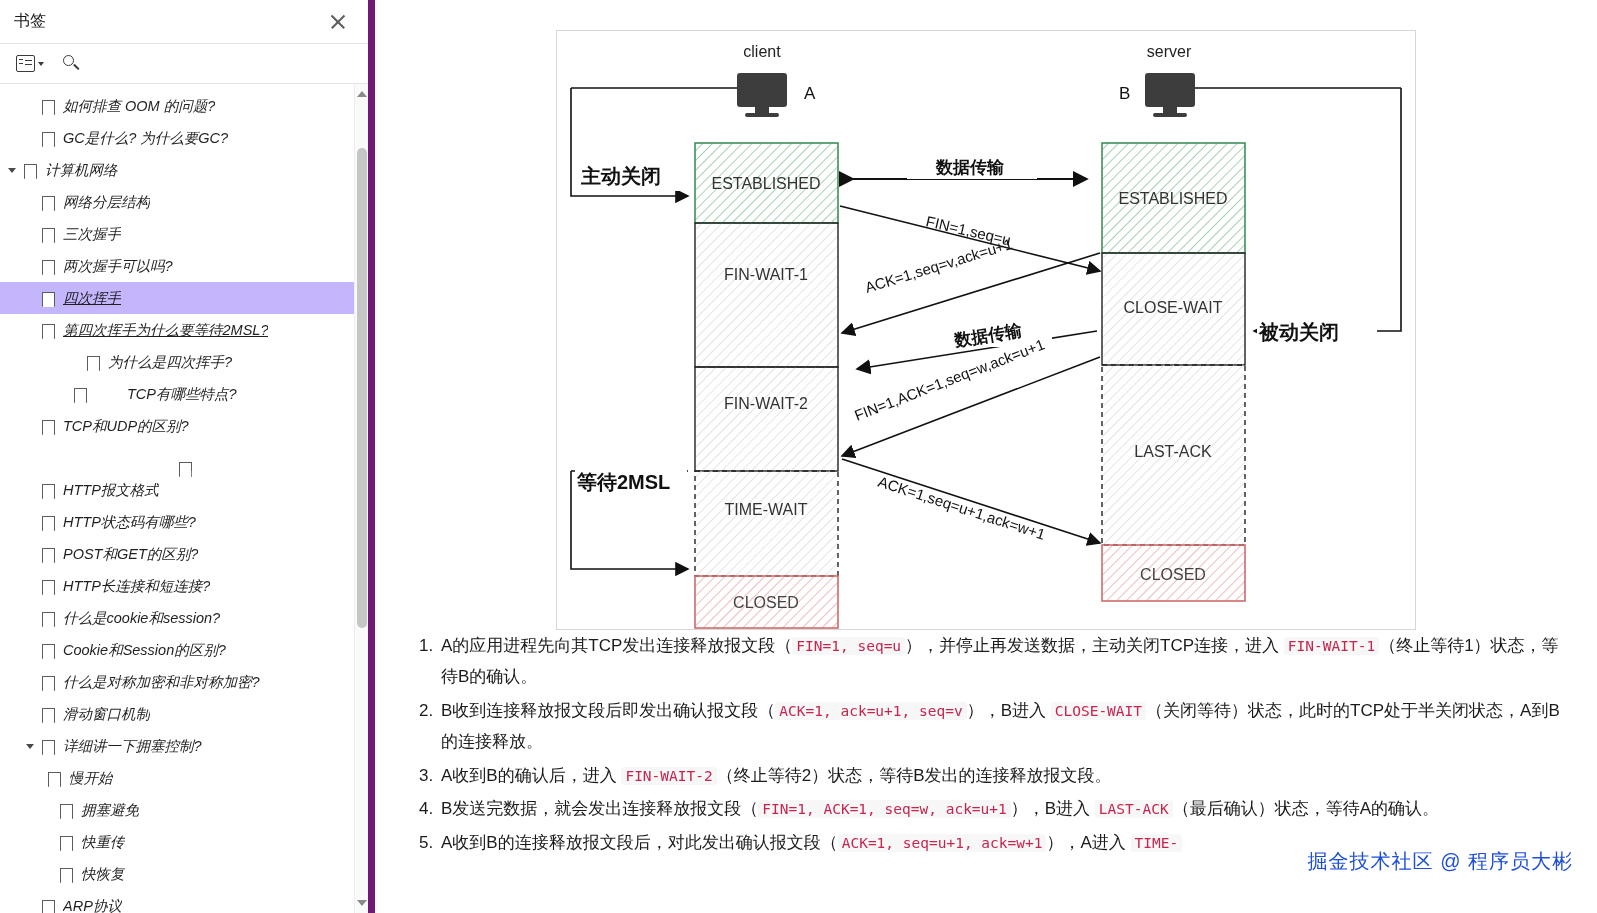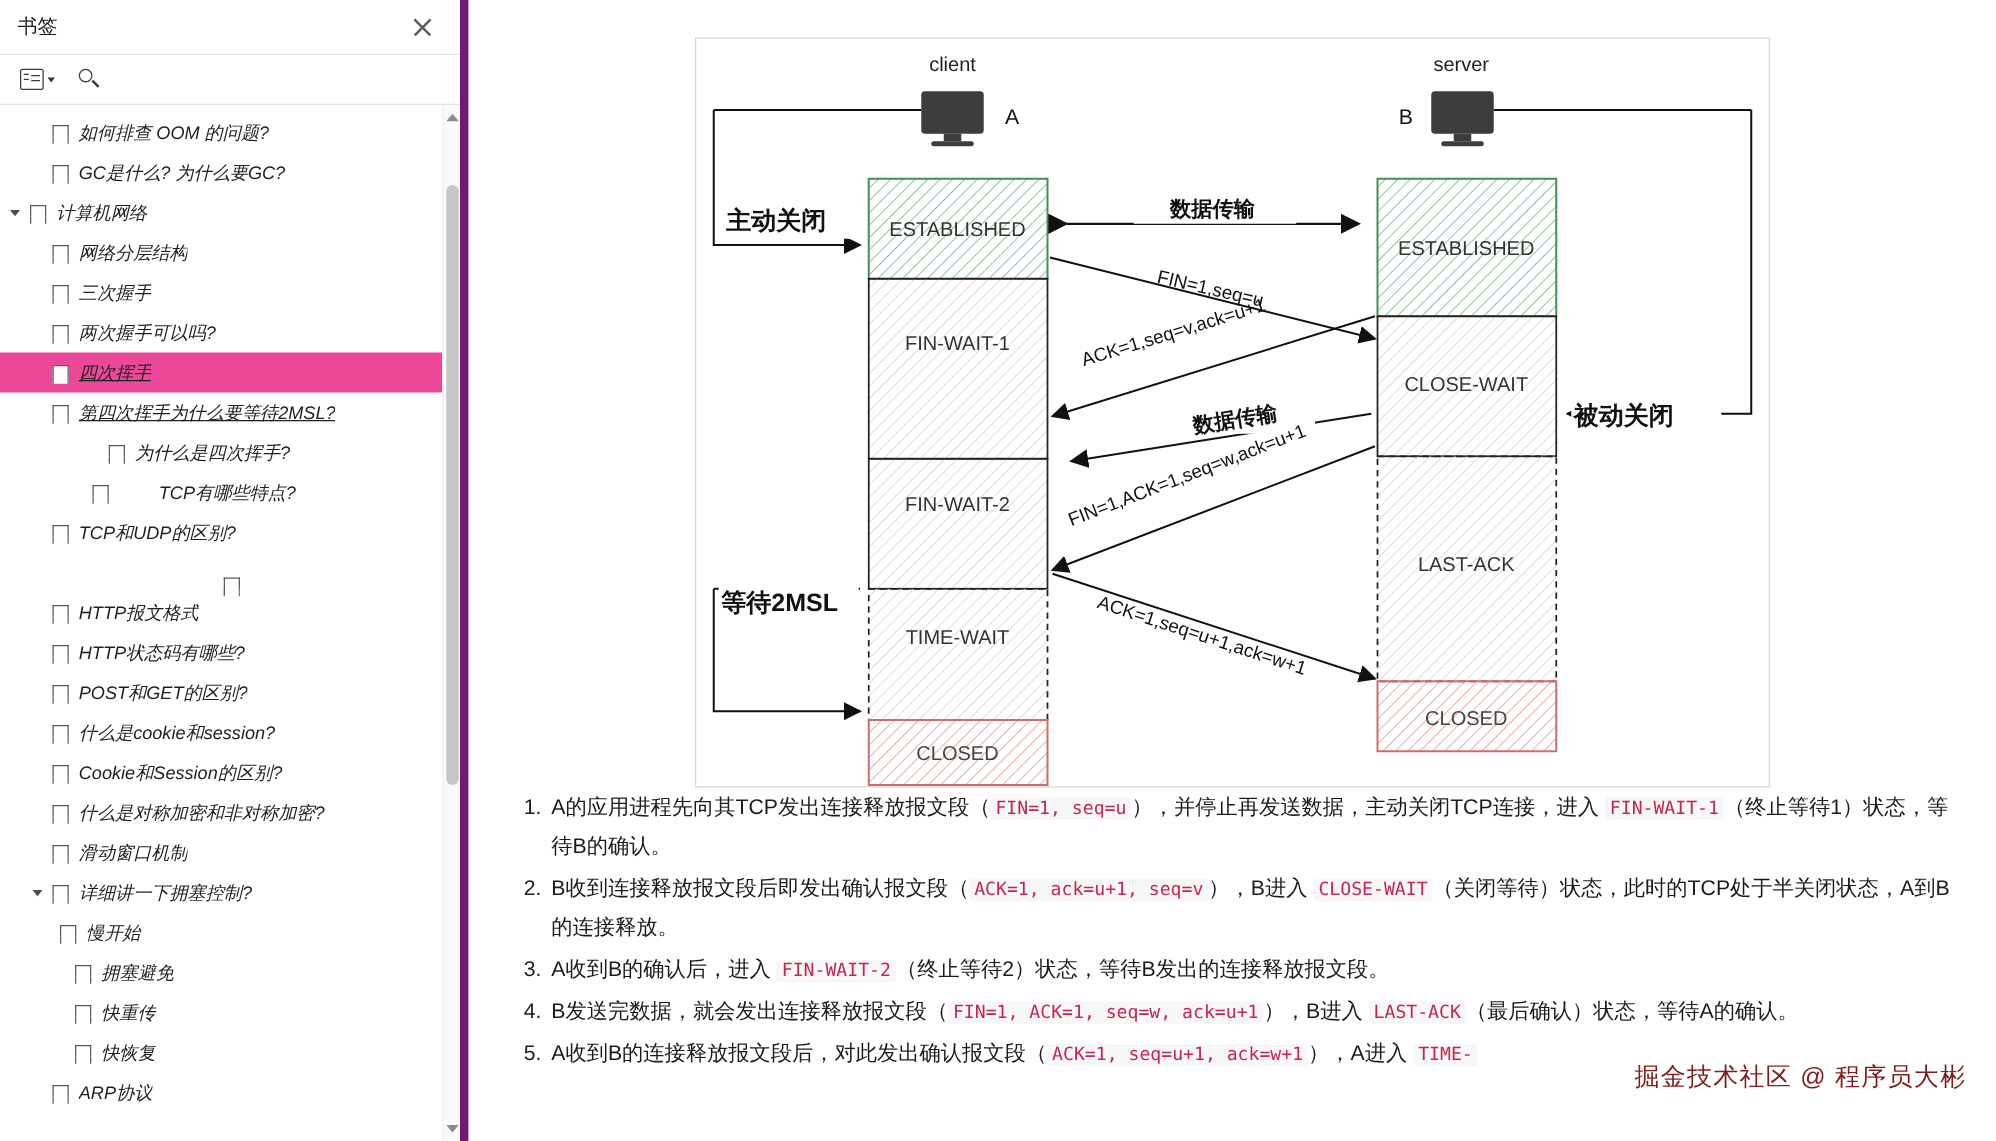--- a/index.html
+++ b/index.html
@@ -131,21 +131,21 @@
     display: flex;
     align-items: center;
     height: 32px;
     padding-left: 4px;
     font-size: 14.5px;
     color: #1f1f1f;
     white-space: nowrap;
     cursor: pointer;
   }
   .bm-row.selected {
-    background: #ec4899;
+    background: #c4b5fd;
   }
   .bm-row .twisty {
     width: 18px; height: 18px;
     flex: 0 0 18px;
     position: relative;
   }
   .bm-row .twisty.open::after {
     content: "";
     position: absolute;
     left: 4px; top: 7px;
@@ -280,21 +280,21 @@
     color: #c7254e;
     font-size: 14.5px;
     padding: 1px 4px;
     border-radius: 3px;
   }
   .watermark {
     position: absolute;
     right: 24px;
     bottom: 38px;
     font-size: 20px;
-    color: #7f1d1d;
+    color: #1d4ed8;
     letter-spacing: 1px;
     pointer-events: none;
   }
 </style>
 </head>
 <body>
 
 <div class="app">
 
   <div class="sidebar">
@@ -385,20 +385,25 @@
           </div>
           <div class="bm-row" style="padding-left: 22px;">
             <span class="twisty"></span>
             <span class="bm-icon"></span>
             <span class="bm-label">HTTP状态码有哪些?</span>
           </div>
           <div class="bm-row" style="padding-left: 22px;">
             <span class="twisty"></span>
             <span class="bm-icon"></span>
             <span class="bm-label">POST和GET的区别?</span>
+          </div>
+          <div class="bm-row" style="padding-left: 22px;">
+            <span class="twisty"></span>
+            <span class="bm-icon"></span>
+            <span class="bm-label">HTTP长连接和短连接?</span>
           </div>
           <div class="bm-row" style="padding-left: 22px;">
             <span class="twisty"></span>
             <span class="bm-icon"></span>
             <span class="bm-label">什么是cookie和session?</span>
           </div>
           <div class="bm-row" style="padding-left: 22px;">
             <span class="twisty"></span>
             <span class="bm-icon"></span>
             <span class="bm-label">Cookie和Session的区别?</span>

